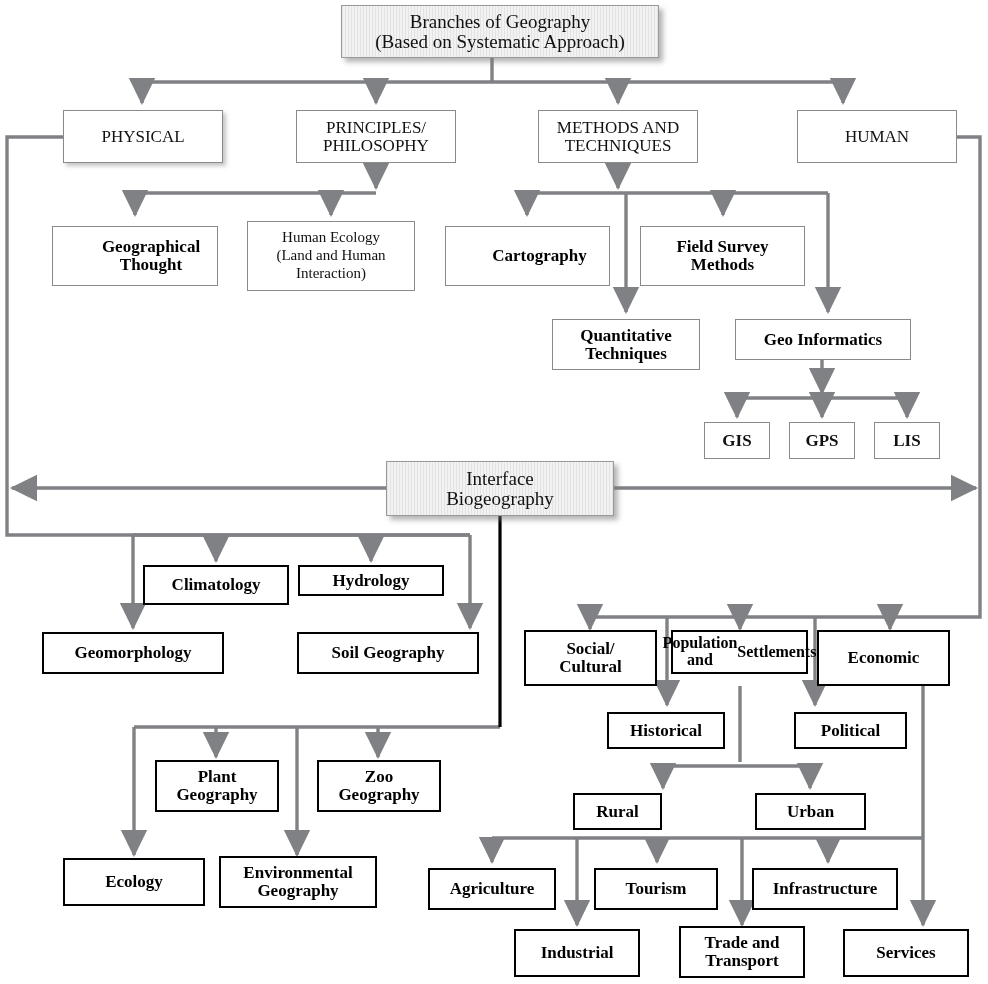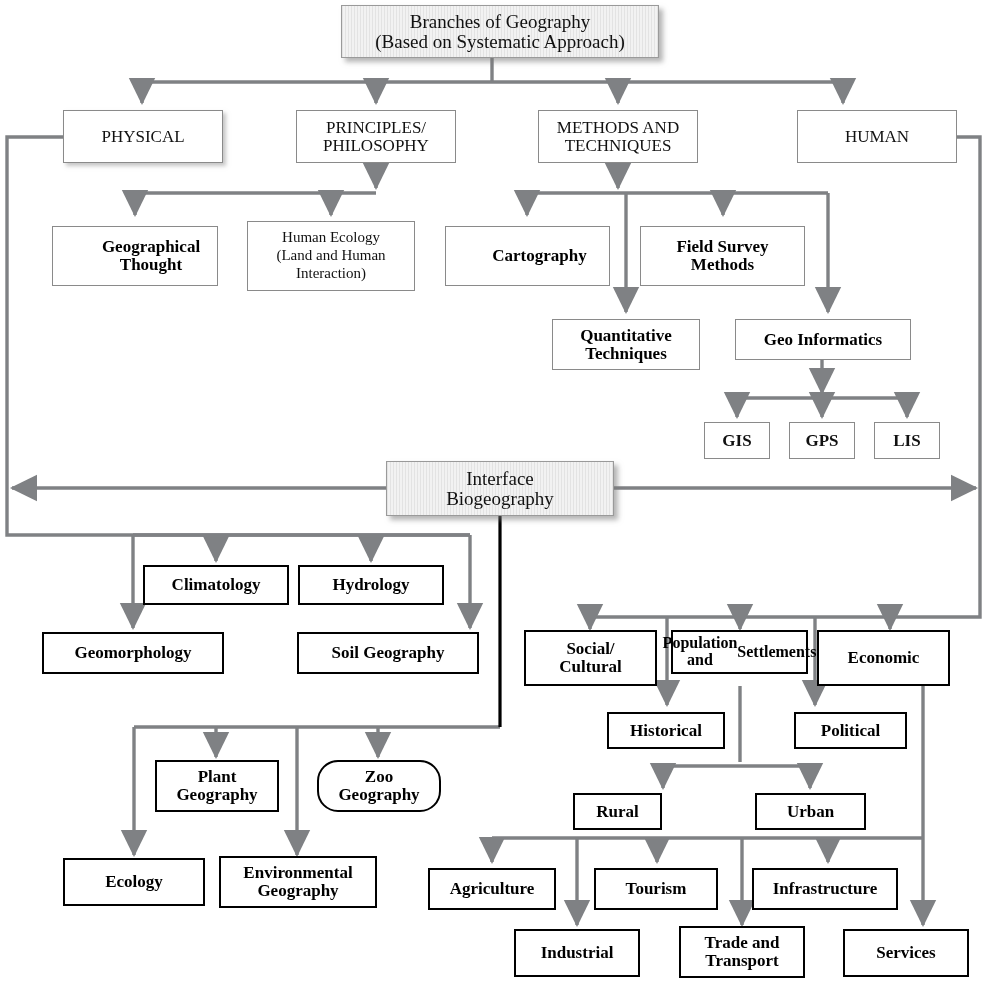--- a/index.html
+++ b/index.html
@@ -204,38 +204,38 @@
 
   <div class="node hdr t-big" style="left:386px;top:461px;width:228px;height:55px;flex-direction:column;">
     <span>Interface</span>
     <span>Biogeography</span>
   </div>
 
   <div class="node lvl3" style="left:143px;top:565px;width:146px;height:40px;">
     <span>Climatology</span>
   </div>
 
-  <div class="node lvl3" style="left:298px;top:565px;width:146px;height:40px;">
+  <div class="node lvl3" style="left:298px;top:565px;width:146px;height:31px;">
     <span>Hydrology</span>
   </div>
 
   <div class="node lvl3" style="left:42px;top:632px;width:182px;height:42px;">
     <span>Geomorphology</span>
   </div>
 
   <div class="node lvl3" style="left:297px;top:632px;width:182px;height:42px;">
     <span>Soil Geography</span>
   </div>
 
   <div class="node lvl3" style="left:155px;top:760px;width:124px;height:52px;flex-direction:column;">
     <span>Plant</span>
     <span>Geography</span>
   </div>
 
-  <div class="node lvl3" style="left:317px;top:760px;width:124px;height:52px;flex-direction:column;border-radius:21px;">
+  <div class="node lvl3" style="left:317px;top:760px;width:124px;height:52px;flex-direction:column;">
     <span>Zoo</span>
     <span>Geography</span>
   </div>
 
   <div class="node lvl3" style="left:63px;top:858px;width:142px;height:48px;">
     <span>Ecology</span>
   </div>
 
   <div class="node lvl3" style="left:219px;top:856px;width:158px;height:52px;flex-direction:column;">
     <span>Environmental</span>

